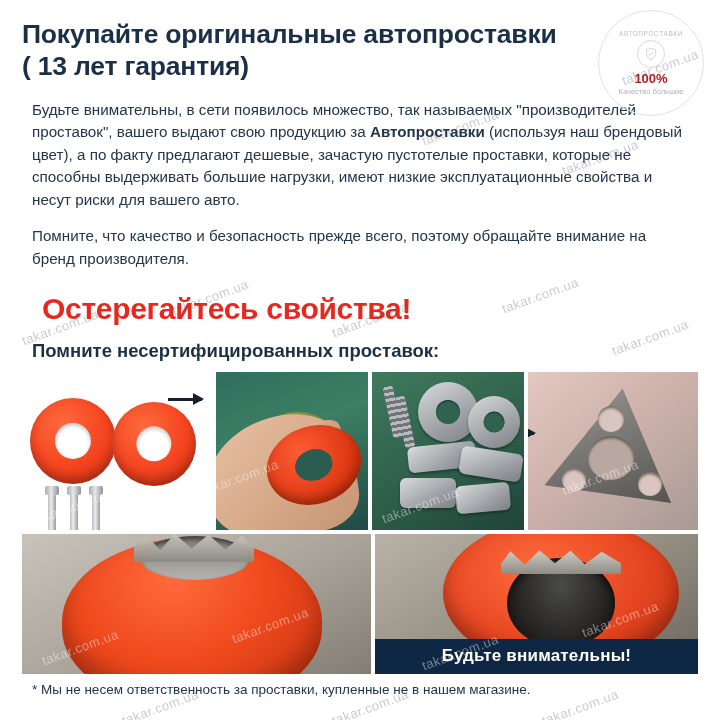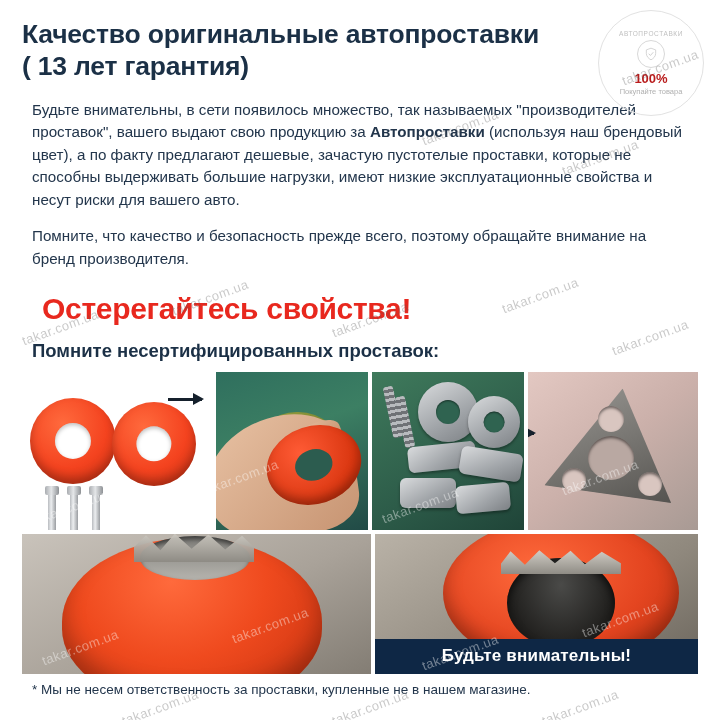--- a/index.html
+++ b/index.html
@@ -350,25 +350,25 @@
 
   <div class="seal">
     <div class="seal-top">АВТОПРОСТАВКИ</div>
     <div class="seal-icon">
       <svg width="14" height="14" viewBox="0 0 24 24" aria-hidden="true">
         <path d="M12 2 L20 5 V11 C20 16 16 20 12 22 C8 20 4 16 4 11 V5 Z" fill="none" stroke="#cccccc" stroke-width="1.4"></path>
         <path d="M8.5 12 L11 14.5 L15.5 9.5" fill="none" stroke="#cccccc" stroke-width="1.6" stroke-linecap="round" stroke-linejoin="round"></path>
       </svg>
     </div>
     <div class="seal-pct">100%</div>
-    <div class="seal-sub">Покупайте товара</div>
+    <div class="seal-sub">Качество большие</div>
   </div>
 
   <h1 class="title">
-    <span>Качество оригинальные автопроставки</span><br>
+    <span>Покупайте оригинальные автопроставки</span><br>
     <span>( 13 лет гарантия)</span>
   </h1>
 
   <div class="intro">
     <p>
       <span>Будьте внимательны, в сети появилось множество, так называемых "производителей проставок", вашего выдают свою продукцию за </span><b>Автопроставки</b><span> (используя наш брендовый цвет), а по факту предлагают дешевые, зачастую пустотелые проставки, которые не способны выдерживать большие нагрузки, имеют низкие эксплуатационные свойства и несут риски для вашего авто.</span>
     </p>
     <p>Помните, что качество и безопасность прежде всего, поэтому обращайте внимание на бренд производителя.</p>
   </div>
 

